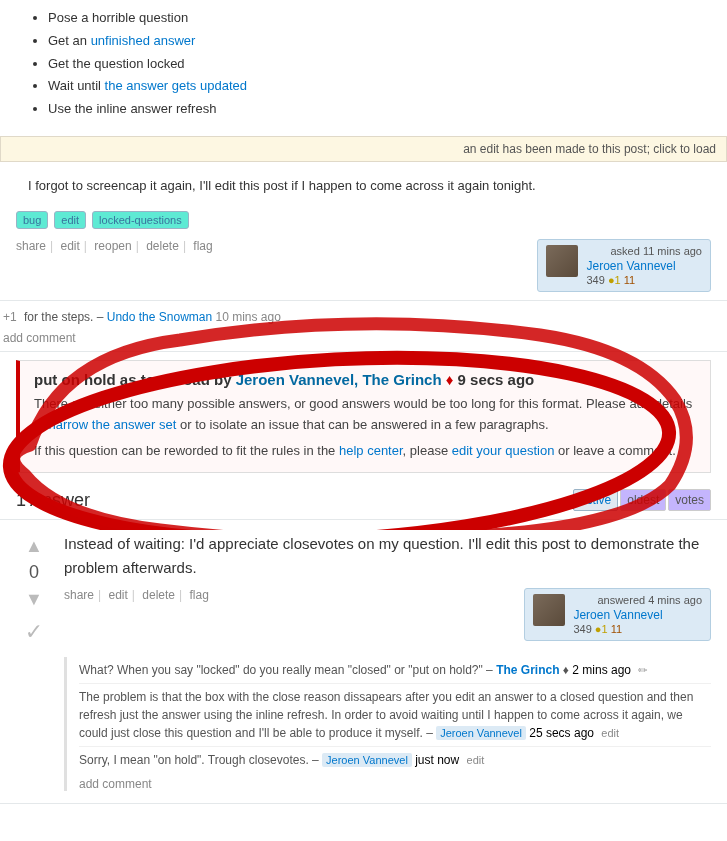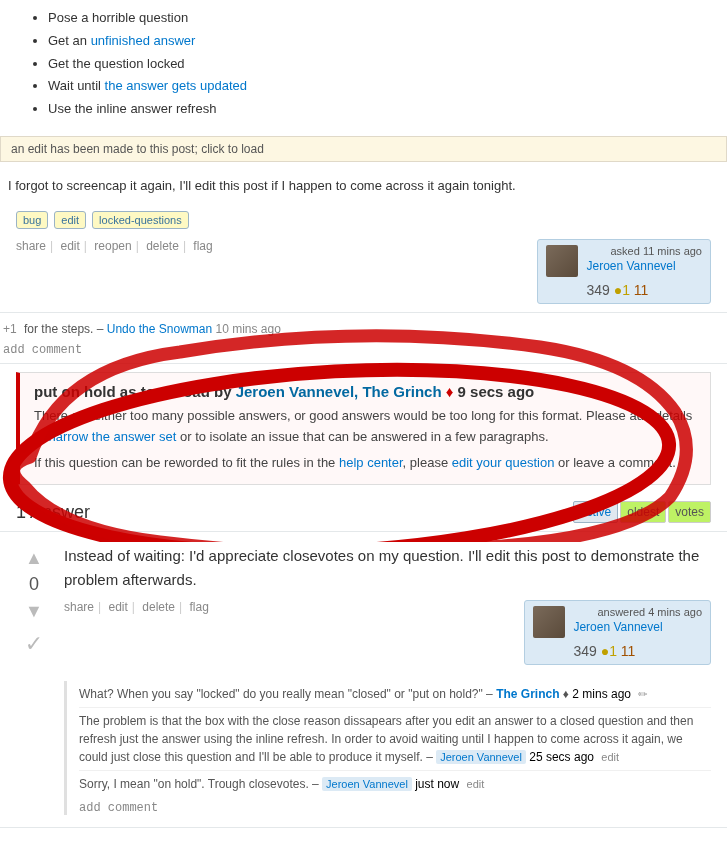--- a/index.html
+++ b/index.html
@@ -19,45 +19,45 @@
       padding: 8px 16px 8px 48px;
       line-height: 1.6;
     }
     .intro-list li { margin-bottom: 2px; }
     .link-blue { color: #0077cc; text-decoration: none; }
 
     
     .edit-notice {
       background: #fdf7e2;
       border: 1px solid #e0d9c8;
-      text-align: left;
+      text-align: right;
       padding: 5px 10px;
       color: #555;
       font-size: 12px;
       margin: 6px 0;
       cursor: pointer;
     }
 
     
     .post-text {
-      padding: 8px 8px;
+      padding: 8px 28px;
       line-height: 1.6;
       color: #333;
     }
 
     
     .tags-row {
       padding: 6px 16px;
       display: flex;
       gap: 6px;
       align-items: center;
       flex-wrap: wrap;
     }
     .tag {
-      background: #fef9c3;
+      background: #5eead4;
       border: 1px solid #9ab3c6;
       color: #39739d;
       border-radius: 3px;
       padding: 2px 6px;
       font-size: 11px;
       cursor: pointer;
     }
 
     
     .post-meta-row {
@@ -96,21 +96,21 @@
       overflow: hidden;
       flex-shrink: 0;
     }
     .user-avatar-img {
       width: 32px;
       height: 32px;
       background: linear-gradient(135deg, #7a6a5a 0%, #5a4a3a 100%);
     }
     .user-info { font-size: 12px; }
     .user-info .asked-label { color: #555; font-size: 11px; margin-bottom: 2px; margin-left: 24px; }
-    .user-stats { color: #555; font-size: 14px; margin-top: 9px; }
+    .user-stats { color: #555; font-size: 11px; margin-top: 1px; }
     .badge-gold { color: #c0a000; }
     .badge-bronze { color: #a05000; }
 
     
     .comments-section {
       padding: 6px 3px;
       border-bottom: 1px solid #e4e8ea;
     }
     .comment-item {
       font-size: 12px;
@@ -123,21 +123,20 @@
     .comment-text { color: #555; }
     .comment-user { color: #0077cc; }
     .comment-time { color: #888; }
     .add-comment-link {
       color: #888;
       font-size: 12px;
       cursor: pointer;
       text-decoration: none;
       display: inline-block;
       margin-top: 4px;
-      font-family: Liberation Mono, monospace;
     }
 
     
     .hold-box {
       margin: 0 16px 8px 16px;
       border: 1px solid #ddd;
       border-left: 4px solid #cc0000;
       background: #fff8f8;
       padding: 10px 14px;
       position: relative;
@@ -172,21 +171,21 @@
       display: flex;
       gap: 2px;
       font-size: 12px;
     }
     .sort-link {
       color: #555;
       text-decoration: none;
       padding: 3px 6px;
       border: 1px solid #ccc;
       border-radius: 2px;
-      background: #bef264;
+      background: #c4b5fd;
     }
     .sort-link.active { background: #e0e8f0; color: #0077cc; border-color: #9ab3c6; }
 
     
     .answer-item {
       display: flex;
       padding: 12px 16px;
       border-bottom: 1px solid #e4e8ea;
       gap: 12px;
     }

